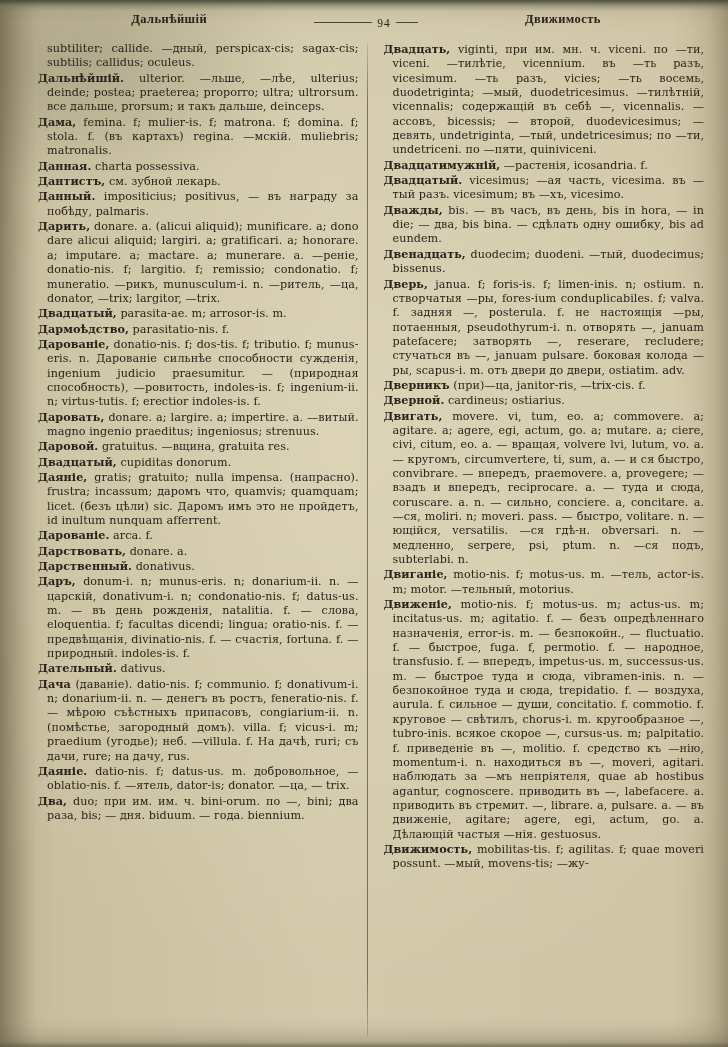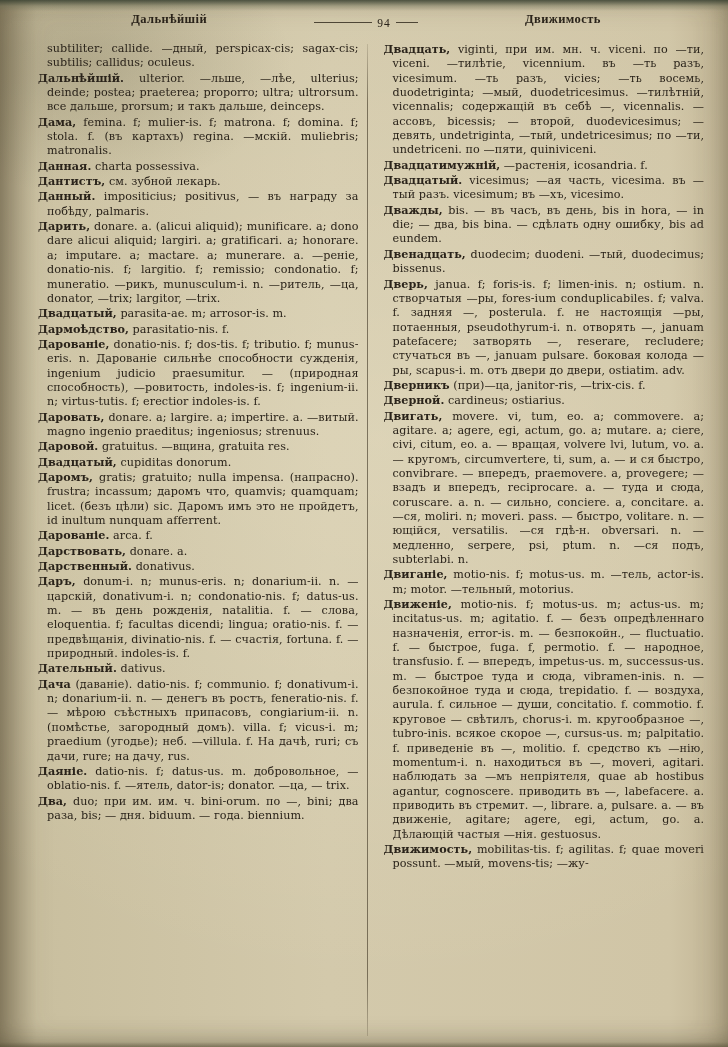--- a/index.html
+++ b/index.html
@@ -103,21 +103,21 @@
         <p class="entry"><span class="head">Данная.</span> <span>charta possessiva.</span></p>
         <p class="entry"><span class="head">Дантистъ,</span> <span>см. зубной лекарь.</span></p>
         <p class="entry"><span class="head">Данный.</span> <span>impositicius; positivus, — въ награду за побѣду, palmaris.</span></p>
         <p class="entry"><span class="head">Дарить,</span> <span>donare. a. (alicui aliquid); munificare. a; dono dare alicui aliquid; largiri. a; gratificari. a; honorare. a; imputare. a; mactare. a; munerare. a. —реніе, donatio-nis. f; largitio. f; remissio; condonatio. f; muneratio. —рикъ, munusculum-i. n. —ритель, —ца, donator, —trix; largitor, —trix.</span></p>
         <p class="entry"><span class="head">Двадцатый,</span> <span>parasita-ae. m; arrosor-is. m.</span></p>
         <p class="entry"><span class="head">Дармоѣдство,</span> <span>parasitatio-nis. f.</span></p>
         <p class="entry"><span class="head">Дарованіе,</span> <span>donatio-nis. f; dos-tis. f; tributio. f; munus-eris. n. Дарованіе сильнѣе способности сужденія, ingenium judicio praesumitur. — (природная способность), —ровитость, indoles-is. f; ingenium-ii. n; virtus-tutis. f; erectior indoles-is. f.</span></p>
         <p class="entry"><span class="head">Даровать,</span> <span>donare. a; largire. a; impertire. a. —витый. magno ingenio praeditus; ingeniosus; strenuus.</span></p>
         <p class="entry"><span class="head">Даровой.</span> <span>gratuitus. —вщина, gratuita res.</span></p>
         <p class="entry"><span class="head">Двадцатый,</span> <span>cupiditas donorum.</span></p>
-        <p class="entry"><span class="head">Даромъ,</span> <span>gratis; gratuito; nulla impensa. (напрасно). frustra; incassum; даромъ что, quamvis; quamquam; licet. (безъ цѣли) sic. Даромъ имъ это не пройдетъ, id inultum nunquam afferrent.</span></p>
+        <p class="entry"><span class="head">Даяніе,</span> <span>gratis; gratuito; nulla impensa. (напрасно). frustra; incassum; даромъ что, quamvis; quamquam; licet. (безъ цѣли) sic. Даромъ имъ это не пройдетъ, id inultum nunquam afferrent.</span></p>
         <p class="entry"><span class="head">Дарованіе.</span> <span>arca. f.</span></p>
         <p class="entry"><span class="head">Дарствовать,</span> <span>donare. a.</span></p>
         <p class="entry"><span class="head">Дарственный.</span> <span>donativus.</span></p>
         <p class="entry"><span class="head">Даръ,</span> <span>donum-i. n; munus-eris. n; donarium-ii. n. —царскій, donativum-i. n; condonatio-nis. f; datus-us. m. — въ день рожденія, natalitia. f. — слова, eloquentia. f; facultas dicendi; lingua; oratio-nis. f. — предвѣщанія, divinatio-nis. f. — счастія, fortuna. f. — природный. indoles-is. f.</span></p>
         <p class="entry"><span class="head">Дательный.</span> <span>dativus.</span></p>
         <p class="entry"><span class="head">Дача</span> <span>(даваніе). datio-nis. f; communio. f; donativum-i. n; donarium-ii. n. — денегъ въ ростъ, feneratio-nis. f. — мѣрою съѣстныхъ припасовъ, congiarium-ii. n. (помѣстье, загородный домъ). villa. f; vicus-i. m; praedium (угодье); неб. —villula. f. На дачѣ, ruri; съ дачи, rure; на дачу, rus.</span></p>
         <p class="entry"><span class="head">Даяніе.</span> <span>datio-nis. f; datus-us. m. добровольное, — oblatio-nis. f. —ятель, dator-is; donator. —ца, — trix.</span></p>
         <p class="entry"><span class="head">Два,</span> <span>duo; при им. им. ч. bini-orum. по —, bini; два раза, bis; — дня. biduum. — года. biennium.</span></p>
       </div>
     <div class="col-rule"></div>

